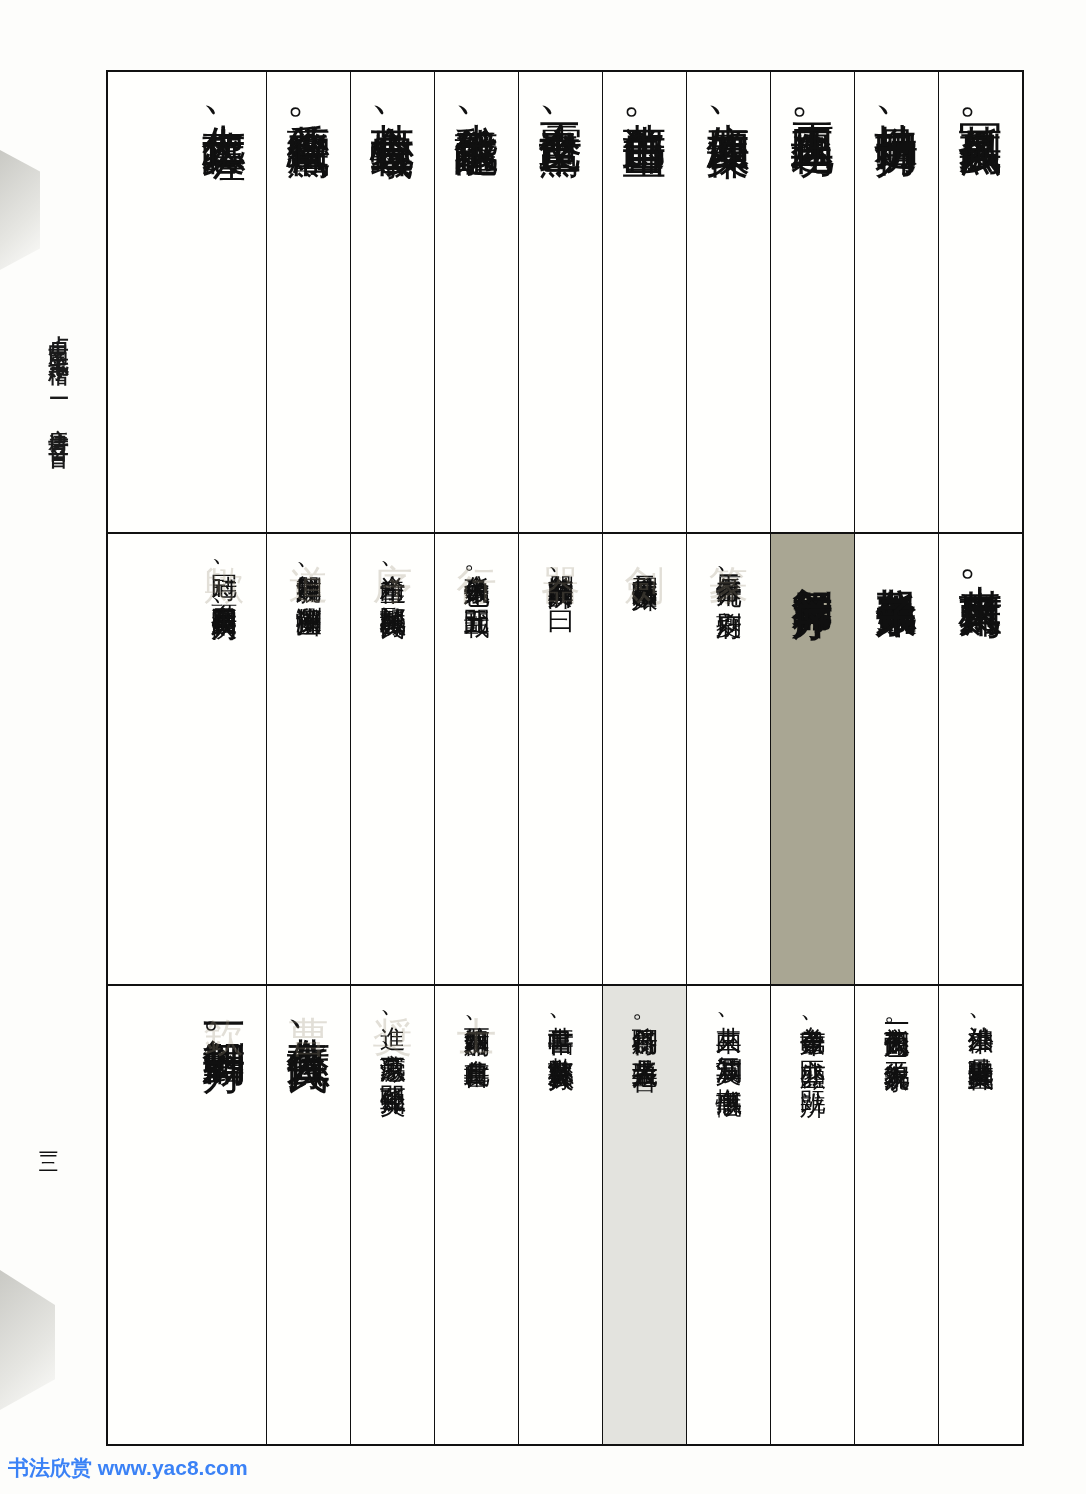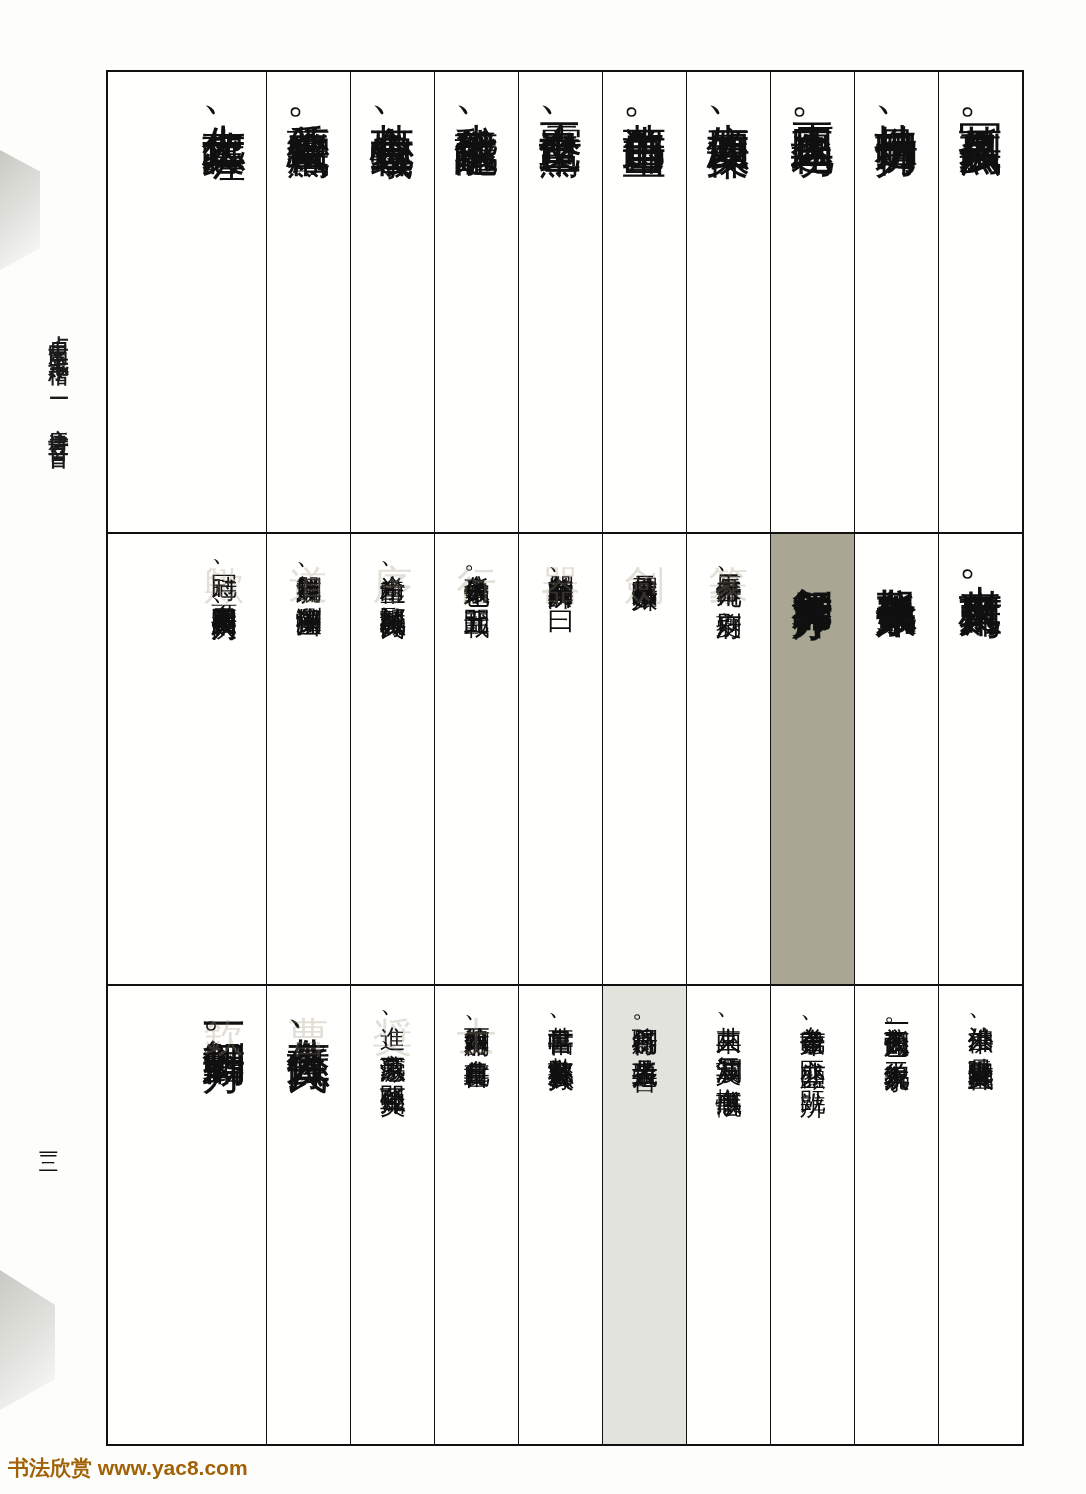--- a/index.html
+++ b/index.html
@@ -151,21 +151,21 @@
   }
 
   
   #watermark {
     position: absolute;
     left: 8px;
     bottom: 12px;
     font-family: "Liberation Sans", sans-serif;
     font-size: 21px;
     font-weight: 700;
-    color: #a16207;
+    color: #3b82f6;
     letter-spacing: 0px;
     white-space: nowrap;
   }
 </style>
 </head>
 <body>
 
 <div id="page">
 
   <div class="corner-wedge" id="wedge-top"></div>

